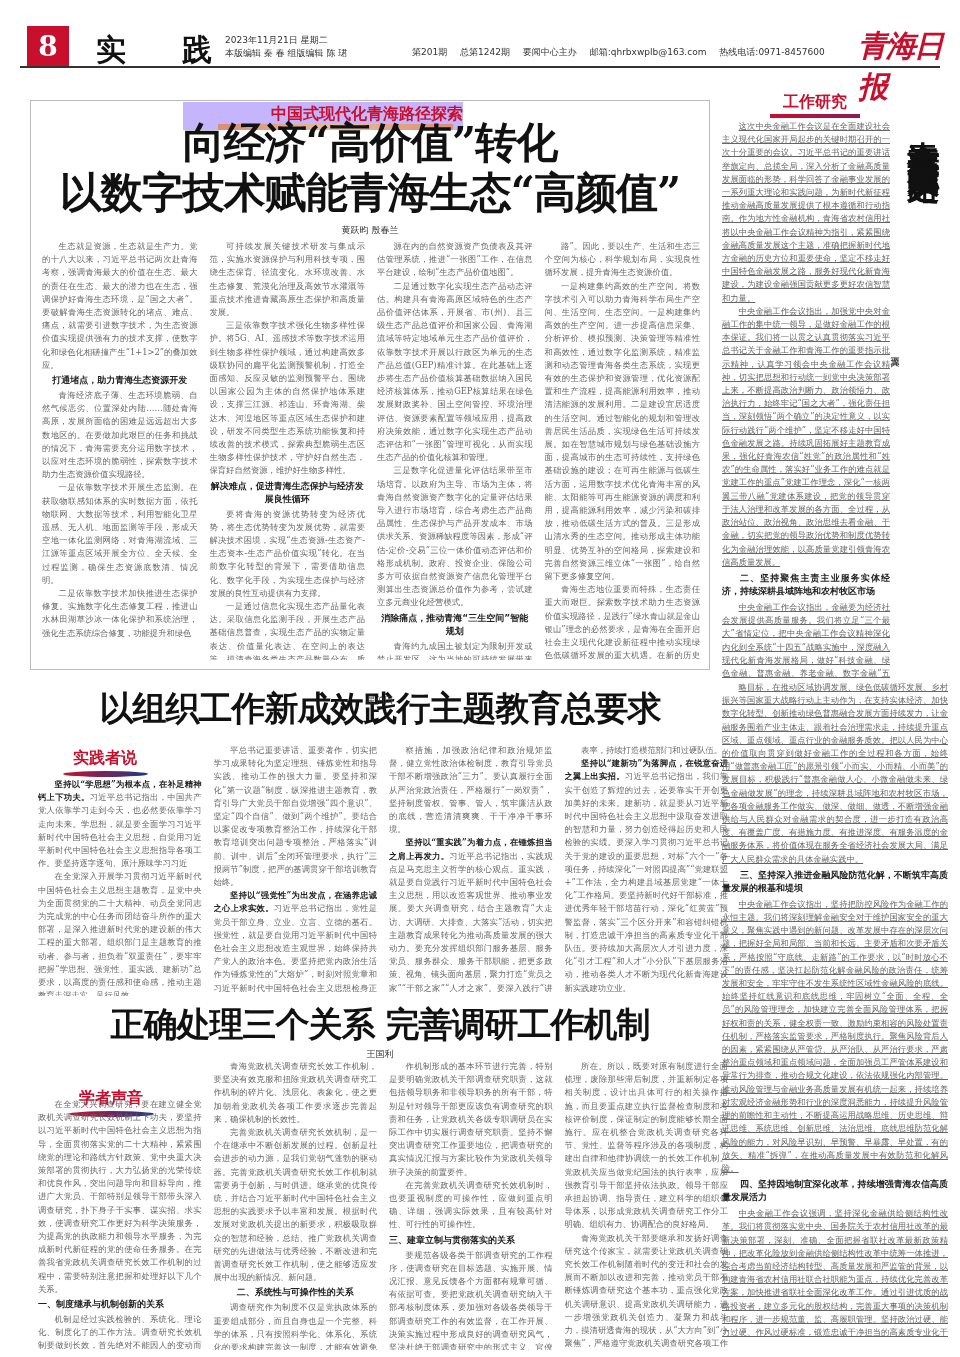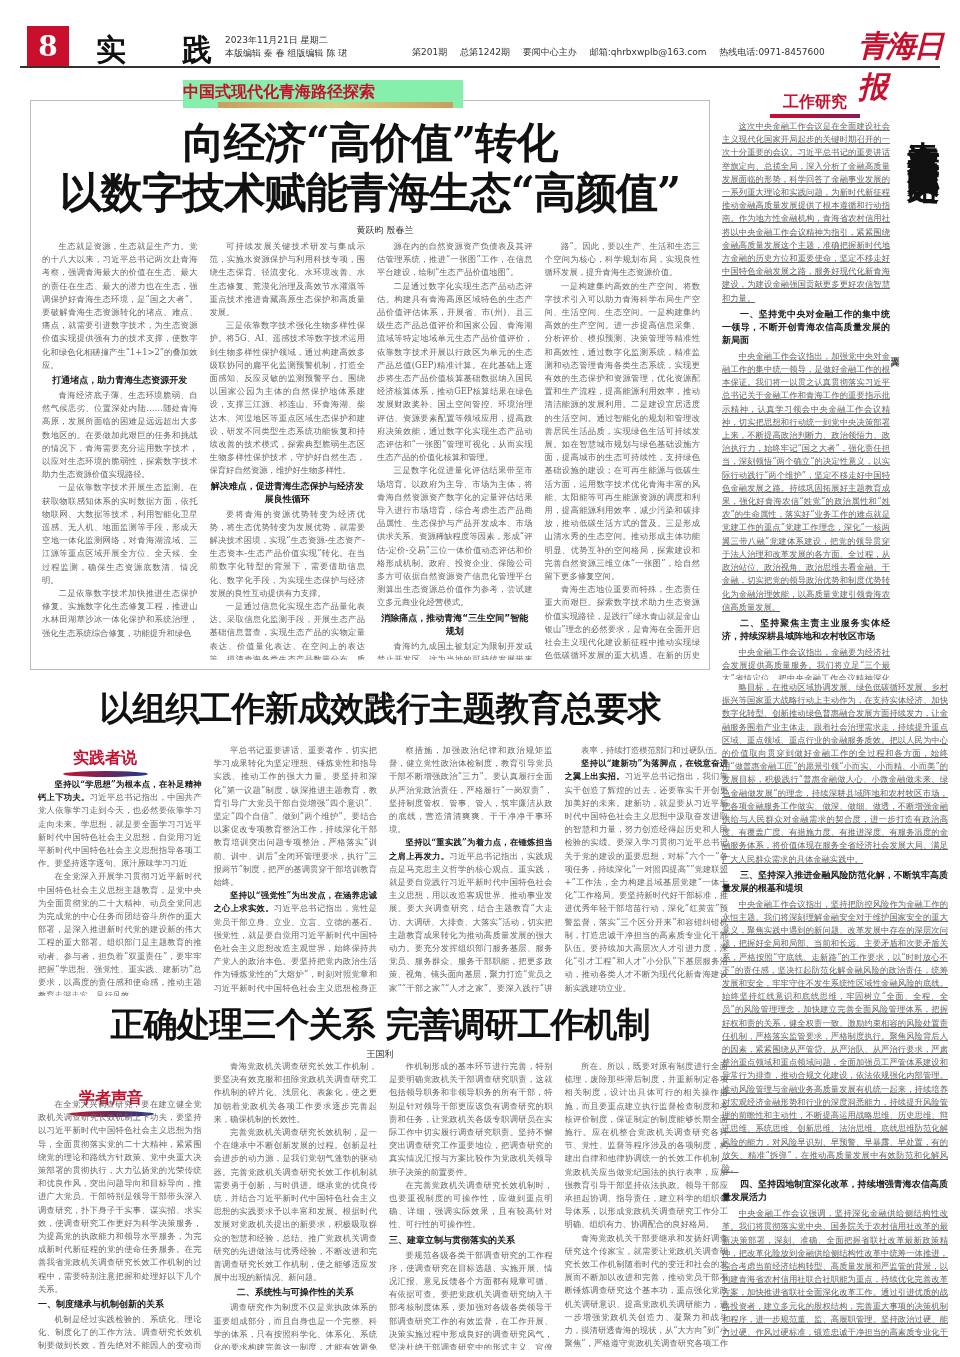--- a/index.html
+++ b/index.html
@@ -13,21 +13,21 @@
   .section-name-1 { left: 76px; }
   .section-name-2 { left: 162px; }
   .date-block { position: absolute; left: 205px; top: 8px; font: 9px "DejaVu Sans", sans-serif; color: #333; line-height: 13px; }
   .issue-info { position: absolute; left: 392px; top: 20px; font: 9px "DejaVu Sans", sans-serif; color: #333; white-space: nowrap; }
   .issue-info span { margin-right: 10px; }
   .logo { position: absolute; left: 838px; top: 0; font: italic bold 30px "DejaVu Serif", serif; color: #c8102e; letter-spacing: -2px; }
   .masthead-rule { position: absolute; left: 20px; top: 66px; width: 920px; height: 2px; background: #333; }
 
   
   .art1-box { position: absolute; left: 30px; top: 100px; width: 680px; height: 570px; border: 1px solid #bbb; }
-  .kicker { position: absolute; left: 183px; top: 80px; width: 280px; height: 28px; text-align: left; font: bold 16px "DejaVu Sans", sans-serif; color: #c8102e; background: #86efac; padding-top: 2px; }
+  .kicker { position: absolute; left: 183px; top: 102px; width: 280px; height: 28px; text-align: right; font: bold 16px "DejaVu Sans", sans-serif; color: #c8102e; background: #c4b5fd; padding-top: 2px; }
   .kicker::after { content: ""; position: absolute; left: 35px; right: 10px; bottom: 0; height: 6px; background: linear-gradient(90deg, #e87a3a, #f7c26b, #e87a3a); opacity: 0.7; }
   .headline-1 { position: absolute; left: 30px; top: 118px; width: 680px; text-align: center; font: bold 42px "DejaVu Serif", serif; color: #111; line-height: 50px; letter-spacing: -1px; }
   .byline { position: absolute; font: 9px "DejaVu Sans", sans-serif; color: #333; text-align: center; }
 
   .columns { position: absolute; display: flex; gap: 12px; }
   .col { flex: 1; font-size: 8.3px; line-height: 13.2px; color: #666; text-align: justify; overflow: hidden; }
   .col p { text-indent: 2em; }
   .col h4 { font: bold 9px "DejaVu Sans", sans-serif; color: #222; text-align: center; margin: 2px 0; line-height: 13px; }
   .col .bold-lead { font-weight: bold; color: #222; }
   .col .credit { font-weight: bold; color: #222; font-family: "DejaVu Sans", sans-serif; }
@@ -71,21 +71,21 @@
   <div class="logo">青海日报</div>
 </div>
 <div class="masthead-rule"></div>
 
 <div class="art1-box"></div>
 <div class="kicker">中国式现代化青海路径探索</div>
 <div class="headline-1">
   <div>向经济“高价值”转化</div>
   <div>以数字技术赋能青海生态“高颜值”</div>
 </div>
-<div class="byline" style="left:30px; top:224px; width:680px;margin-left:15px;">黄跃昀  殷春兰</div>
+<div class="byline" style="left:30px; top:224px; width:680px;">黄跃昀  殷春兰</div>
 
 <div class="columns" style="left:42px; top:240px; width:658px; height:420px;">
   <div class="col">
     <p>生态就是资源，生态就是生产力。党的十八大以来，习近平总书记两次赴青海考察，强调青海最大的价值在生态、最大的责任在生态、最大的潜力也在生态，强调保护好青海生态环境，是“国之大者”。要破解青海生态资源转化的堵点、难点、痛点，就需要引进数字技术，为生态资源价值实现提供强有力的技术支撑，使数字化和绿色化相磋撞产生“1+1&gt;2”的叠加效应。</p>
     <h4>打通堵点，助力青海生态资源开发</h4>
     <p>青海经济底子薄、生态环境脆弱、自然气候恶劣、位置深处内陆……随处青海高原，发展所面临的困难是远远超出大多数地区的。在要做加此艰巨的任务和挑战的情况下，青海需要充分运用数字技术，以应对生态环境的脆弱性，探索数字技术助力生态资源价值实现路径。</p>
     <p>一是依靠数字技术开展生态监测。在获取物联感知体系的实时数据方面，依托物联网、大数据等技术，利用智能化卫星遥感、无人机、地面监测等手段，形成天空地一体化监测网络，对青海湖流域、三江源等重点区域开展全方位、全天候、全过程监测，确保生态资源底数清、情况明。</p>
     <p>二是依靠数字技术加快推进生态保护修复。实施数字化生态修复工程，推进山水林田湖草沙冰一体化保护和系统治理，强化生态系统综合修复，功能提升和绿色</p>
   </div>
   <div class="col">
@@ -163,21 +163,20 @@
 
   </div>
 </div>
 
 <div class="work-tag">工作研究</div>
 <div class="vertical-title">青海农信要走好金融高质量发展之路</div>
 <div class="vertical-author">王兴源</div>
 
 <div class="right-col" style="height:560px; overflow:hidden;">
   <p>这次中央金融工作会议是在全面建设社会主义现代化国家开局起步的关键时期召开的一次十分重要的会议。习近平总书记的重要讲话举旗定向、总揽全局，深入分析了金融高质量发展面临的形势，科学回答了金融事业发展的一系列重大理论和实践问题，为新时代新征程推动金融高质量发展提供了根本遵循和行动指南。作为地方性金融机构，青海省农村信用社将以中央金融工作会议精神为指引，紧紧围绕金融高质量发展这个主题，准确把握新时代地方金融的历史方位和重要使命，坚定不移走好中国特色金融发展之路，服务好现代化新青海建设，为建设金融强国贡献更多更好农信智慧和力量。</p>
-  <h4>一、坚持党中央对金融工作的集中统一领导，不断开创青海农信高质量发展的新局面</h4>
   <p>中央金融工作会议指出，加强党中央对金融工作的集中统一领导，是做好金融工作的根本保证。我们将一以贯之认真贯彻落实习近平总书记关于金融工作和青海工作的重要指示批示精神，认真学习领会中央金融工作会议精神，切实把思想和行动统一到党中央决策部署上来，不断提高政治判断力、政治领悟力、政治执行力，始终牢记“国之大者”，强化责任担当，深刻领悟“两个确立”的决定性意义，以实际行动践行“两个维护”，坚定不移走好中国特色金融发展之路。持续巩固拓展好主题教育成果，强化好青海农信“姓党”的政治属性和“姓农”的生命属性，落实好“业务工作的难点就是党建工作的重点”党建工作理念，深化“一核两翼三带八融”党建体系建设，把党的领导贯穿于法人治理和改革发展的各方面、全过程，从政治站位、政治视角、政治思维去看金融、干金融，切实把党的领导政治优势和制度优势转化为金融治理效能，以高质量党建引领青海农信高质量发展。</p>
   <h4>二、坚持聚焦主责主业服务实体经济，持续深耕县域阵地和农村牧区市场</h4>
   <p>中央金融工作会议指出，金融要为经济社会发展提供高质量服务。我们将立足“三个最大”省情定位，把中央金融工作会议精神深化内化到全系统“十四五”战略实施中，深度融入现代化新青海发展格局，做好“科技金融、绿色金融、普惠金融、养老金融、数字金融”五篇大文章。以深化“普惠、信用、绿色”三大体系建设，全力支持我省打造“高地”、建设“四地”战</p>
 </div>
 
 <div class="right-col-wide" style="height:660px; overflow:hidden;">
   <p>略目标，在推动区域协调发展、绿色低碳循环发展、乡村振兴等国家重大战略行动上主动作为，在支持实体经济、加快数字化转型、创新推动绿色普惠融合发展方面持续发力，让金融服务围着产业主体走、跟着社会治理需求走，持续提升重点区域、重点领域、重点行业的金融服务质效。把以人民为中心的价值取向贯穿到做好金融工作的全过程和各方面，始终用“做普惠金融工匠”的愿景引领“小而实、小而精、小而美”的发展目标，积极践行“普惠金融做人心、小微金融做未来、绿色金融做发展”的理念，持续深耕县域阵地和农村牧区市场，把各项金融服务工作做实、做深、做细、做透，不断增强金融供给与人民群众对金融需求的契合度，进一步打造有政治高度、有覆盖广度、有措施力度、有推进深度、有服务温度的金融服务体系，将价值体现在服务全省经济社会发展大局、满足广大人民群众需求的具体金融实践中。</p>
   <h4>三、坚持深入推进金融风险防范化解，不断筑牢高质量发展的根基和堤坝</h4>
   <p>中央金融工作会议指出，坚持把防控风险作为金融工作的永恒主题。我们将深刻理解金融安全对于维护国家安全的重大意义，聚焦实践中遇到的新问题、改革发展中存在的深层次问题，把握好全局和局部、当前和长远、主要矛盾和次要矛盾关系，严格按照“守底线、走新路”的工作要求，以“时时放心不下”的责任感，坚决扛起防范化解金融风险的政治责任，统筹发展和安全，牢牢守住不发生系统性区域性金融风险的底线。始终坚持红线意识和底线思维，牢固树立“全面、全程、全员”的风险管理理念，加快建立完善全面风险管理体系，把握好权和责的关系，健全权责一致、激励约束相容的风险处置责任机制，严格落实监管要求，严格制度执行。聚焦风险背后人的因素，紧紧围绕从严管贷、从严治队、从严治行要求，严肃整治重点领域和重点领域问题，全面加强员工严管体系建设和异常行为排查，推动合规文化建设，依法依规强化内部管理。推动风险管理与金融业务高质量发展有机统一起来，持续培养对宏观经济金融形势和行业的深度洞悉能力，持续提升风险管理的前瞻性和主动性，不断提高运用战略思维、历史思维、辩证思维、系统思维、创新思维、法治思维、底线思维防范化解风险的能力，对风险早识别、早预警、早暴露、早处置，有的放矢、精准“拆弹”，在推动高质量发展中有效防范和化解风险。</p>
   <h4>四、坚持因地制宜深化改革，持续增强青海农信高质量发展活力</h4>

